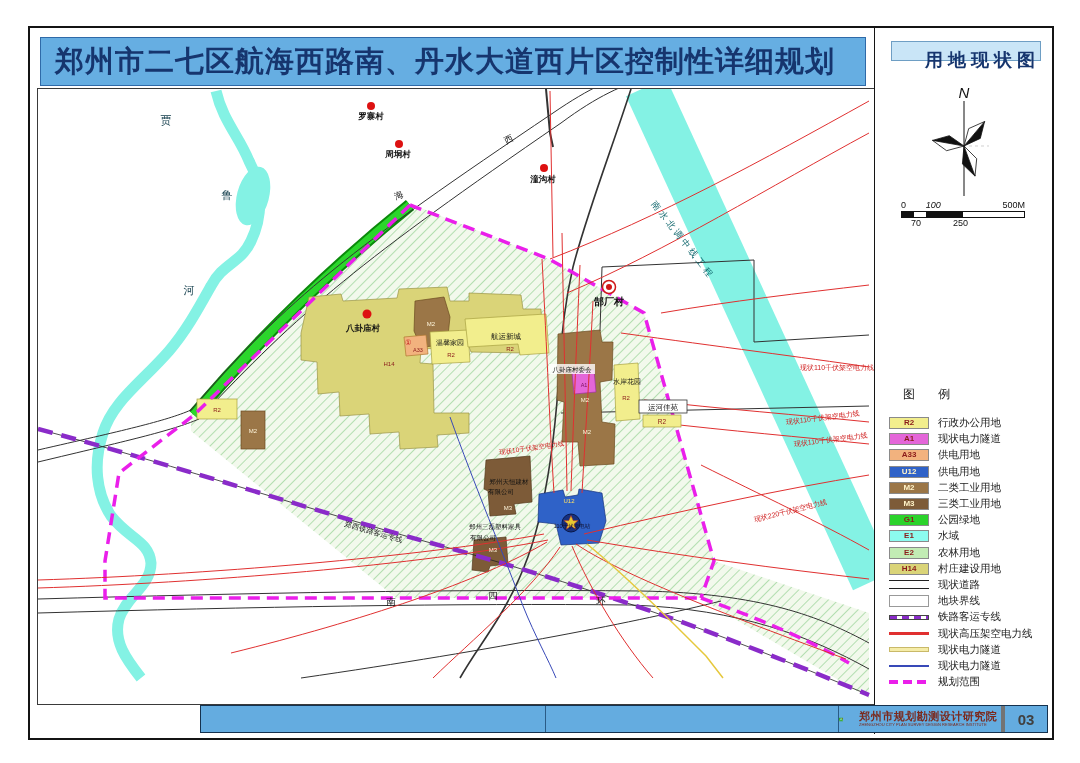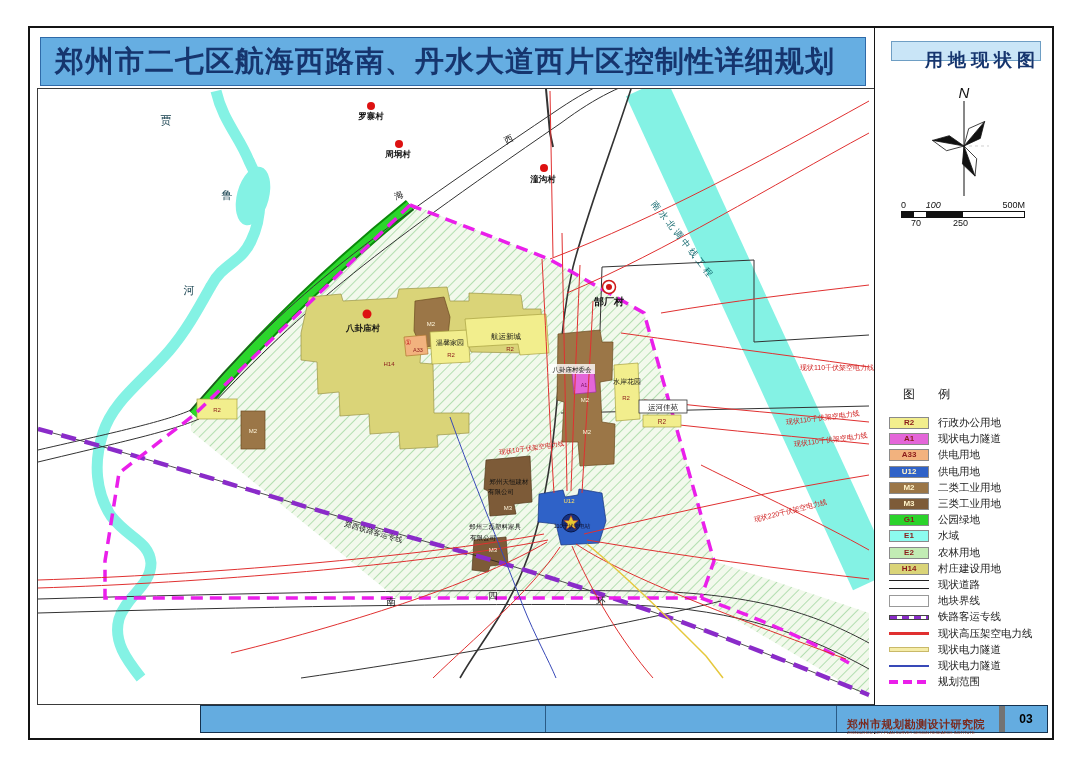--- a/index.html
+++ b/index.html
@@ -34,25 +34,25 @@
   .sw-power{height:3px;border:none;background:#E03030;}
   .sw-tunnel{height:5px;border:1px solid #C9B969;background:#F5ECA8;}
   .sw-water{height:2.5px;border:none;background:#3849B8;}
   .sw-bound{height:4.5px;border:none;background:repeating-linear-gradient(90deg,#EA1FEA 0 9px,#fff 9px 14px);}
   .lg-label{font-size:10.5px;color:#222;margin-left:9px;white-space:nowrap;}
   
   .footer-bar{position:absolute;left:200px;top:705px;width:848px;height:28px;background:#64ACE0;
               border:1px solid #15324F;box-sizing:border-box;display:flex;align-items:stretch;}
   .f-seg1{width:344px;border-right:1px solid #2A5B86;}
   .f-seg2{flex:1;border-right:1px solid #2A5B86;}
-  .f-inst{width:162px;display:flex;align-items:center;justify-content:center;gap:16px;flex-direction:column;}
+  .f-inst{width:162px;display:flex;align-items:center;justify-content:center;gap:16px;}
   .f-inst .names{display:flex;flex-direction:column;line-height:1.1;}
   .inst-cn{font-size:11px;font-weight:bold;color:#7B2A1E;letter-spacing:0.5px;white-space:nowrap;}
   .inst-en{font-size:4.5px;color:#7B2A1E;white-space:nowrap;transform:scale(.9);transform-origin:left;}
-  .f-page{width:42px;border-left:6px solid #737373;color:#000000;font-weight:bold;font-size:12px;
+  .f-page{width:42px;border-left:4px solid #737373;color:#404040;font-weight:bold;font-size:15px;
           display:flex;align-items:center;justify-content:center;}
   text{font-family:"Liberation Sans","DejaVu Sans",sans-serif;}
 </style>
 </head>
 <body>
 
 <div class="page">
   <div class="sheet"></div>
 
   <div class="titlebar">郑州市二七区航海西路南、丹水大道西片区控制性详细规划</div>

